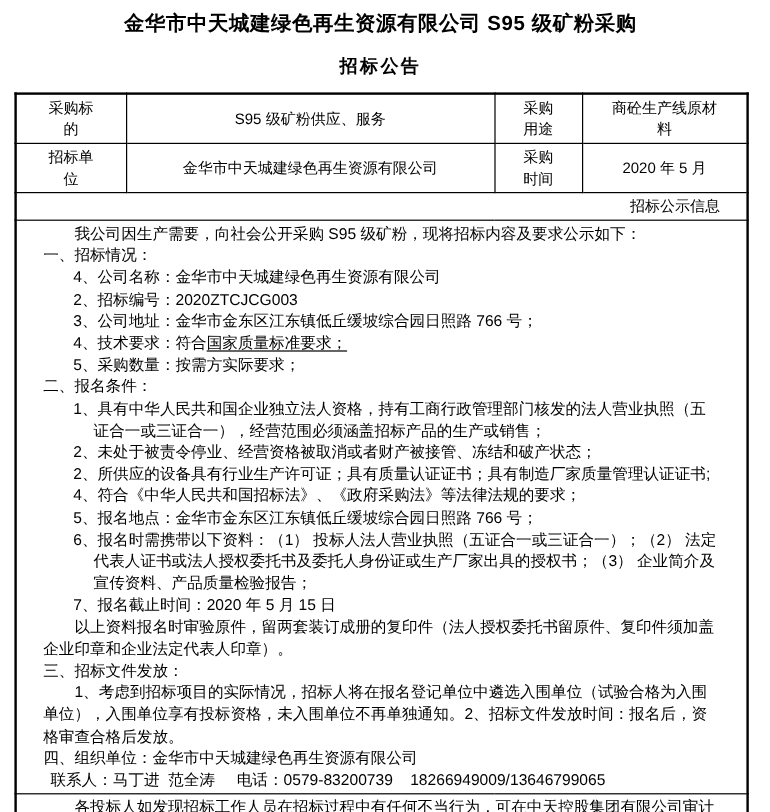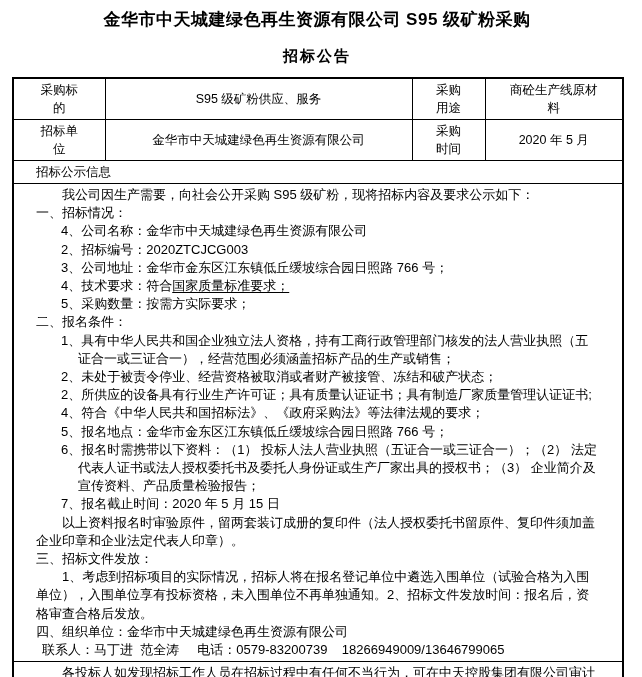--- a/index.html
+++ b/index.html
@@ -19,21 +19,21 @@
   }
   table.notice{
     border-collapse:collapse;table-layout:fixed;width:610px;
     border:2px solid #000;
   }
   table.notice td{
     border:1px solid #000;font-size:12.5px;line-height:18px;
     padding:2px 22px;vertical-align:middle;overflow:hidden;
   }
   td.hdr-cell{text-align:center;height:19px;}
-  td.section-hdr{text-align:left;padding-left:6px;height:17px;}
+  td.section-hdr{text-align:right;padding-left:6px;height:17px;}
   td.body-cell{padding:3px 6px 4px 6px;vertical-align:top;}
   td.complaint-cell{padding:2px 6px 3px 6px;vertical-align:top;}
   .body-cell p,.complaint-cell p{margin:0;line-height:18.2px;font-size:13px;}
   p.indent2{text-indent:2em;}
   p.sec-title{text-indent:0;}
   p.num-item{padding-left:42px;text-indent:-17px;}
   p.contact-line{padding-left:6px;white-space:pre-wrap;}
   p.prewrap{white-space:pre-wrap;}
   u{text-underline-offset:2px;text-align:center;}
 </style>

